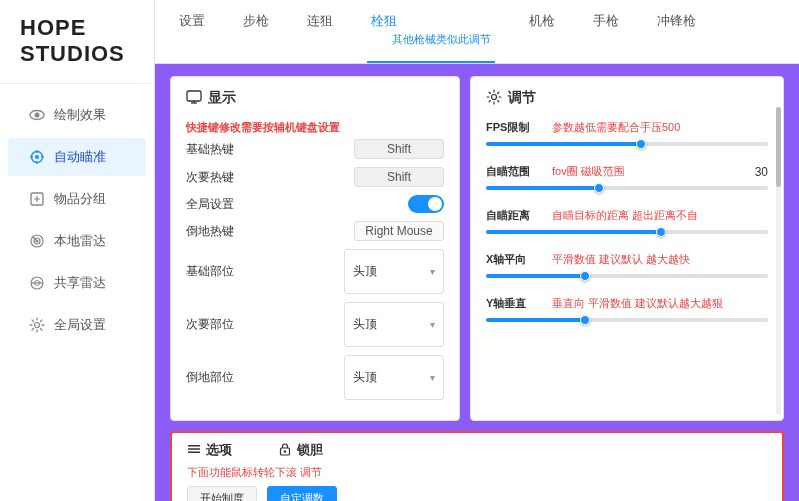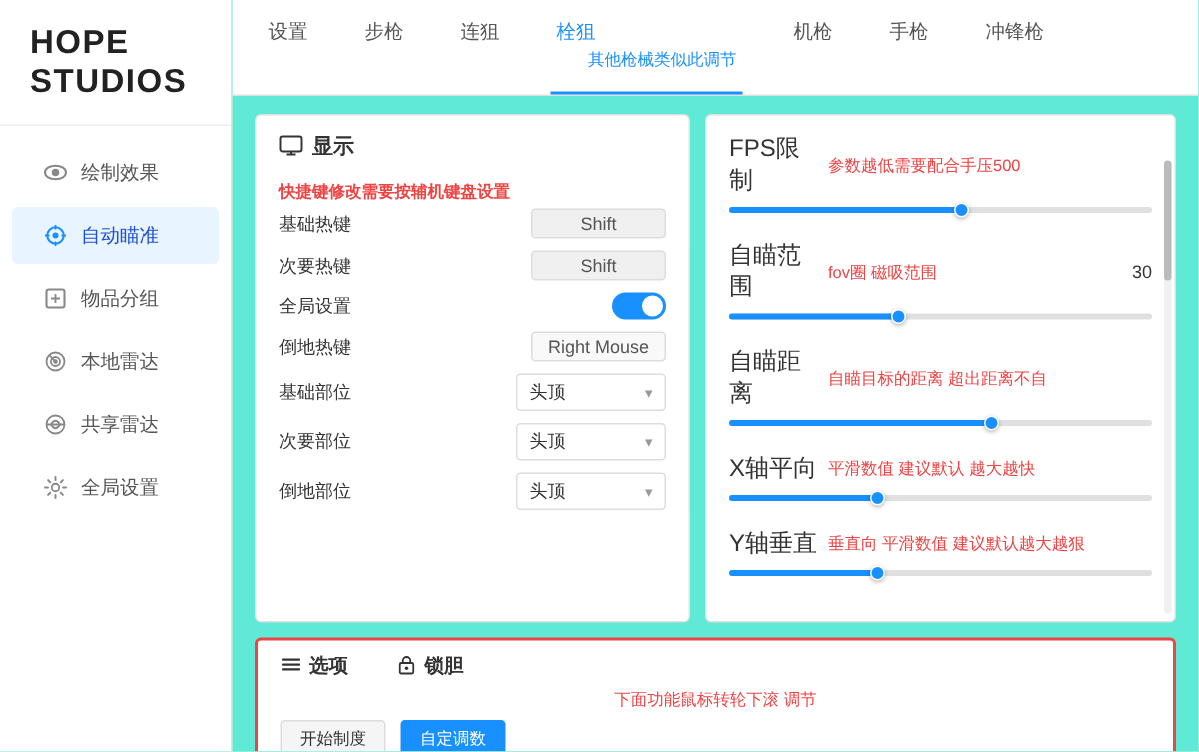--- a/index.html
+++ b/index.html
@@ -59,21 +59,21 @@
       align-items: center;
       justify-content: center;
       flex-shrink: 0;
     }
 
     
     .main {
       flex: 1;
       display: flex;
       flex-direction: column;
-      background: #5eead4;
+      background: #8b5cf6;
       height: 501px;
       overflow: hidden;
     }
 
     
     .top-nav {
       background: #fff;
       border-bottom: 1px solid #e0e0e0;
       padding: 0 20px;
     }
@@ -163,21 +163,21 @@
     .form-value.shift {
       background: #f0f0f0;
       font-size: 12px;
     }
     .form-select {
       font-size: 12px;
       color: #333;
       background: #fff;
       border: 1px solid #ddd;
       border-radius: 3px;
-      padding: 3px 8px;
+      padding: 13px 8px;
       min-width: 100px;
       display: flex;
       align-items: center;
       justify-content: space-between;
       cursor: pointer;
     }
     .form-select .chevron { color: #999; font-size: 10px; margin-left: 4px; }
 
     
     .toggle {
@@ -205,24 +205,25 @@
       margin-bottom: 4px;
       font-weight: bold;
     }
 
     
     .settings-panel {
       flex: 1;
       position: relative;
     }
     .setting-label {
-      font-size: 16px;
+      font-size: 11px;
       color: #333;
       width: 60px;
       flex-shrink: 0;
+      font-weight: bold;
     }
     .setting-hint {
       font-size: 11px;
       color: #e44;
       flex: 1;
     }
     .setting-value {
       font-size: 12px;
       color: #333;
       min-width: 30px;
@@ -287,35 +288,35 @@
       background: #fff;
       border: 2px solid #e44;
       border-radius: 4px;
       padding: 8px 15px;
       display: flex;
       flex-direction: column;
       gap: 4px;
     }
     .options-header {
       display: flex;
-      gap: 32px;
+      gap: 46px;
       align-items: flex-start;
     }
     .options-title {
       display: flex;
       align-items: center;
       gap: 5px;
       font-size: 13px;
       font-weight: bold;
       color: #333;
     }
     .options-subtitle {
       font-size: 11px;
       color: #e44;
-      text-align: center;
+      text-align: left;
       padding: 2px 0;
     }
     .options-bottom-row {
       display: flex;
       gap: 10px;
       align-items: center;
     }
     .options-btn {
       background: #f5f5f5;
       border: 1px solid #ddd;
@@ -494,20 +495,29 @@
         <div class="form-row">
           <span class="form-label">倒地部位</span>
           <div class="form-select">
             <span>头顶</span>
             <span class="chevron">▾</span>
           </div>
         </div>
       </div>
 
       <div class="panel settings-panel">
+        <div class="panel-title">
+          <span>
+            <svg width="16" height="16" viewBox="0 0 16 16" fill="none">
+              <circle cx="8" cy="8" r="2.5" stroke="#333" stroke-width="1.2"></circle>
+              <path d="M8 1v2M8 13v2M1 8h2M13 8h2M3.05 3.05l1.41 1.41M11.54 11.54l1.41 1.41M3.05 12.95l1.41-1.41M11.54 4.46l1.41-1.41" stroke="#333" stroke-width="1.2" stroke-linecap="round"></path>
+            </svg>
+          </span>
+          <span>调节</span>
+        </div>
 
         <div class="slider-container">
           <div class="slider-label-row">
             <span class="setting-label">FPS限制</span>
             <span class="setting-hint">参数越低需要配合手压500</span>
           </div>
           <div class="slider-track">
             <div class="slider-fill" style="width:55%"></div>
             <div class="slider-thumb" style="left:55%"></div>
           </div>

